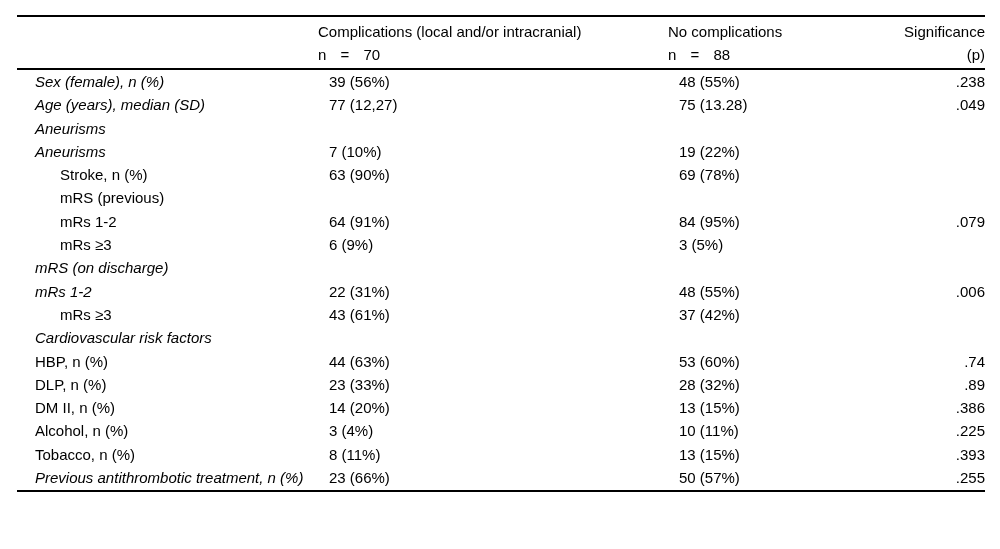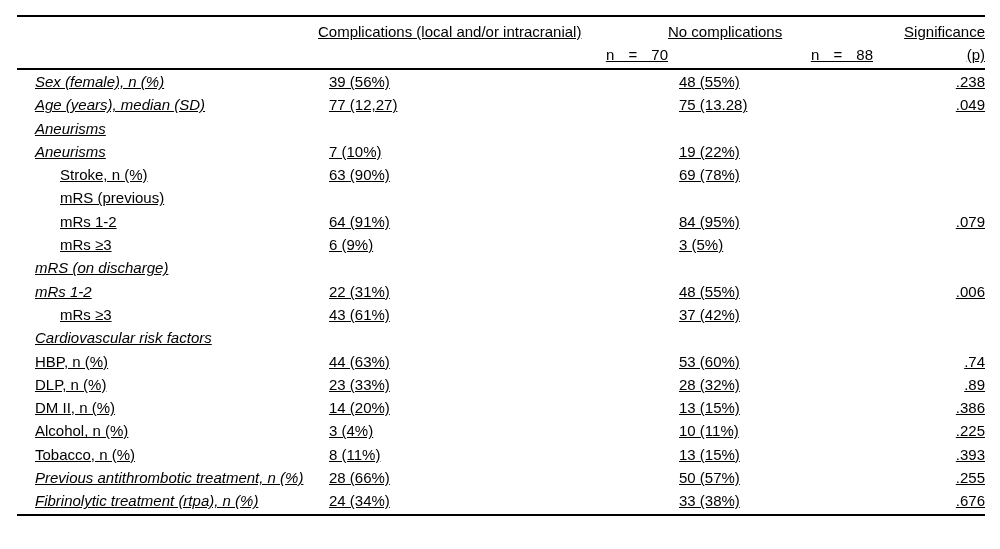--- a/index.html
+++ b/index.html
@@ -20,21 +20,20 @@
     position: absolute;
     left: 17px;
     top: 15px;
     width: 968px;
     border-top: 2px solid #000;
     border-bottom: 2px solid #000;
   }
   .row {
     display: flex;
     align-items: flex-start;
-    text-decoration: underline;
   }
   .cell {
     box-sizing: border-box;
     line-height: 23.3px;
     white-space: nowrap;
   }
   .c-label   { width: 301px; padding-left: 7px; padding-right: 24px; white-space: normal; }
   .c-comp    { width: 350px; }
   .c-nocomp  { width: 205px; }
   .c-sig     { flex: 1; text-align: right; }
@@ -42,21 +41,20 @@
   .indent    { padding-left: 32px; }
 
   .header-row {
     border-bottom: 2px solid #000;
     padding-top: 3px;
     padding-bottom: 2px;
   }
   .header-row .cell { line-height: 23px; }
   .subhead {
     word-spacing: 10px;
-    text-align: right;
   }
   .tbody {
     padding-bottom: 1px;
     margin-left: 11px;
   }
 </style>
 </head>
 <body>
 
 <div class="stat-table">
@@ -172,24 +170,18 @@
         <div class="cell c-sig">.225</div>
       </div>
       <div class="row">
         <div class="cell c-label">Tobacco, n (%)</div>
         <div class="cell c-comp">8 (11%)</div>
         <div class="cell c-nocomp">13 (15%)</div>
         <div class="cell c-sig">.393</div>
       </div>
       <div class="row">
         <div class="cell c-label italic">Previous antithrombotic treatment, n (%)</div>
-        <div class="cell c-comp">28 (66%)</div>
+        <div class="cell c-comp">23 (66%)</div>
         <div class="cell c-nocomp">50 (57%)</div>
         <div class="cell c-sig">.255</div>
-      </div>
-      <div class="row">
-        <div class="cell c-label italic">Fibrinolytic treatment (rtpa), n (%)</div>
-        <div class="cell c-comp">24 (34%)</div>
-        <div class="cell c-nocomp">33 (38%)</div>
-        <div class="cell c-sig">.676</div>
       </div>
     </div>
 </div>
 
 </body></html>

